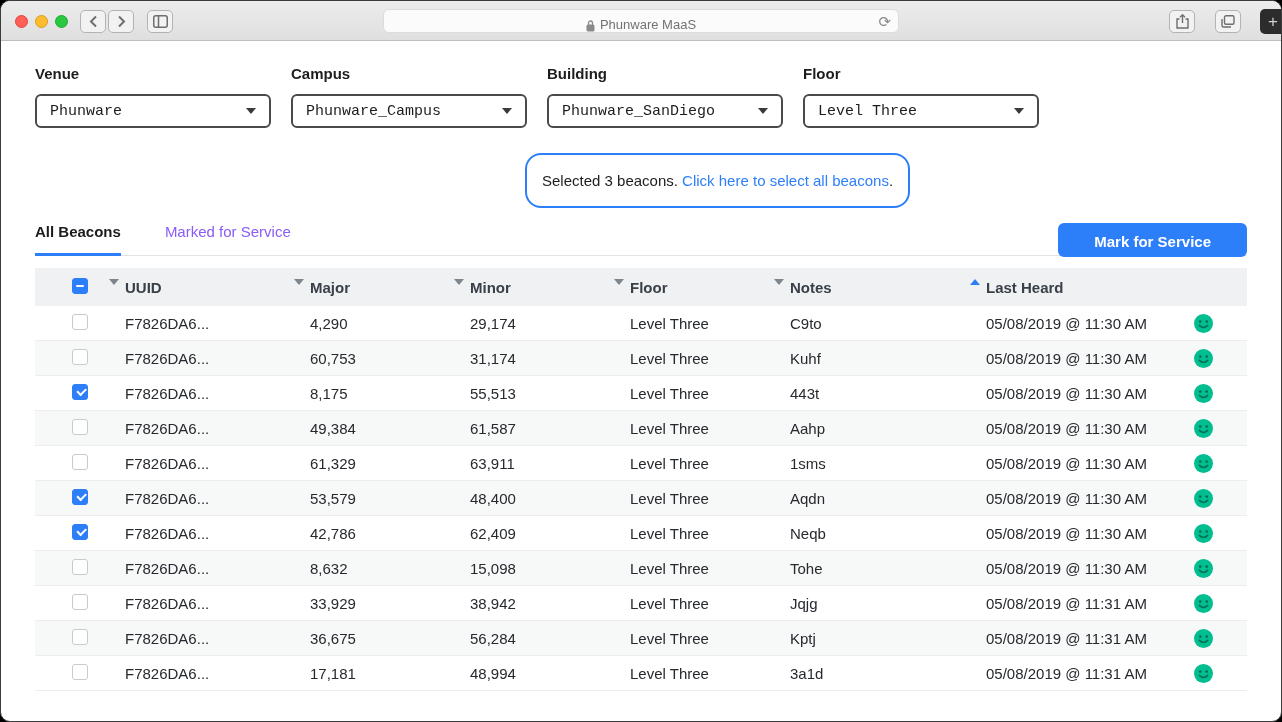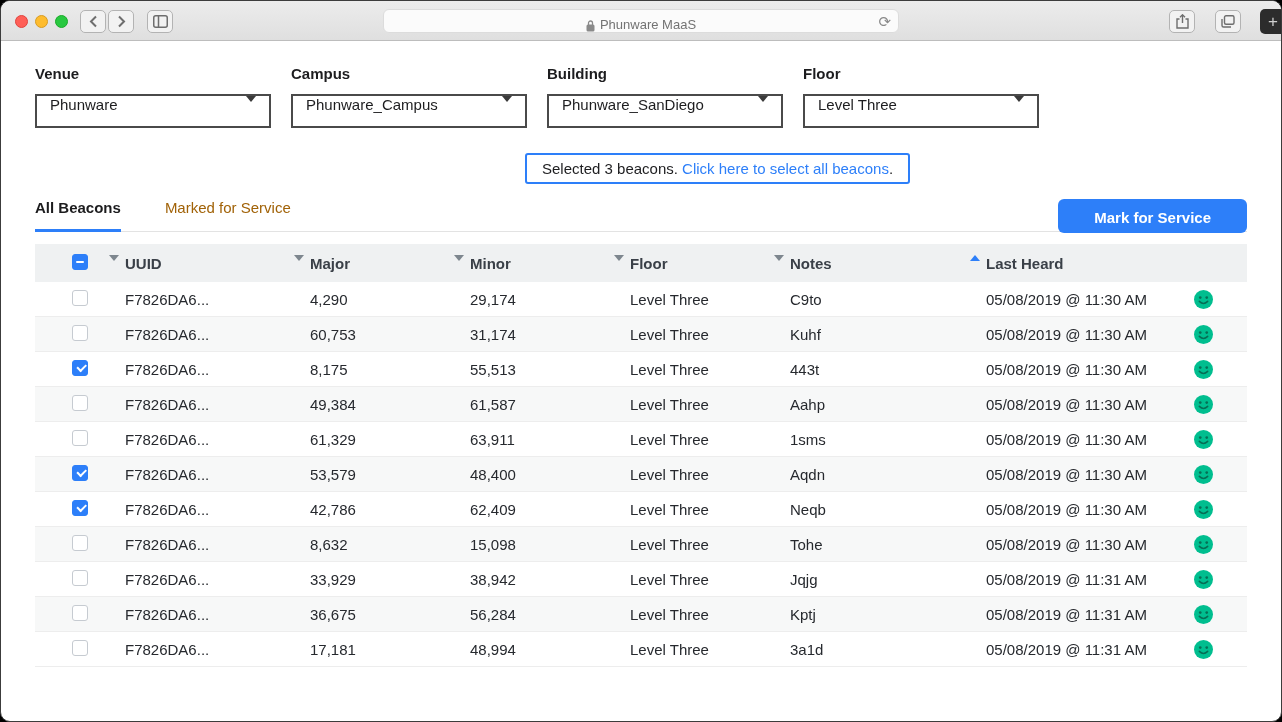--- a/index.html
+++ b/index.html
@@ -58,55 +58,55 @@
   .address-bar .lock { margin-right: 5px; display: flex; }
   .refresh { position: absolute; right: 7px; top: 3px; color: #8a8a8a; font-size: 15px; }
   
   .content { background: #fff; height: 554px; }
   .filters { display: flex; gap: 20px; padding: 24px 34px 0 34px; }
   .filter-group .flabel {
     font-size: 15px; font-weight: bold; color: #1d1d1f; margin-bottom: 12px;
   }
   .filter-select {
     width: 236px; height: 34px;
-    border: 2px solid #4a4a4a; border-radius: 0;
-    display: flex; align-items: flex-start; justify-content: space-between;
+    border: 2px solid #4a4a4a; border-radius: 6px;
+    display: flex; align-items: center; justify-content: space-between;
     padding: 0 13px; font-size: 15px; color: #1d1d1f;
-    background: #fff; cursor: pointer;
+    background: #fff; cursor: pointer; font-family: Liberation Mono, monospace;
   }
   .chev-down {
     width: 0; height: 0;
     border-left: 5px solid transparent; border-right: 5px solid transparent;
     border-top: 6px solid #3a3a3a;
   }
   
   .notice {
     display: inline-block;
     margin: 25px 0 0 524px;
-    border: 2px solid #2D7FF9; border-radius: 3px;
-    padding: 5px 15px;
+    border: 2px solid #2D7FF9; border-radius: 16px;
+    padding: 17px 15px;
     font-size: 15px; color: #1d1d1f;
   }
   .notice a { color: #2D7FF9; text-decoration: none; cursor: pointer; }
   
   .toolbar-row { position: relative; margin: 14px 34px 0 34px; }
   .mark-btn {
     position: absolute; right: 0; top: 0;
     height: 34px; padding: 10px 36px;
     background: #2D7FF9; color: #fff;
     border: none; border-radius: 6px;
     font-family: inherit; font-size: 15px; font-weight: bold;
     cursor: pointer;
   }
   .tabs {
     display: flex; gap: 44px;
     margin-top: 15px;
     border-bottom: 1px solid #e3e3e3;
   }
-  .tab { font-size: 15px; color: #a16207; padding-bottom: 13px; cursor: pointer; }
+  .tab { font-size: 15px; color: #8b5cf6; padding-bottom: 13px; cursor: pointer; }
   .tab.active {
     color: #1c1c1e; font-weight: bold;
     border-bottom: 3px solid #2D7FF9; margin-bottom: -1px;
   }
   
   .beacon-table { margin: 12px 34px 0 34px; }
   .tgrid {
     display: grid;
     grid-template-columns: 66px 185px 160px 160px 160px 196px 225px 1fr;
     align-items: center;

